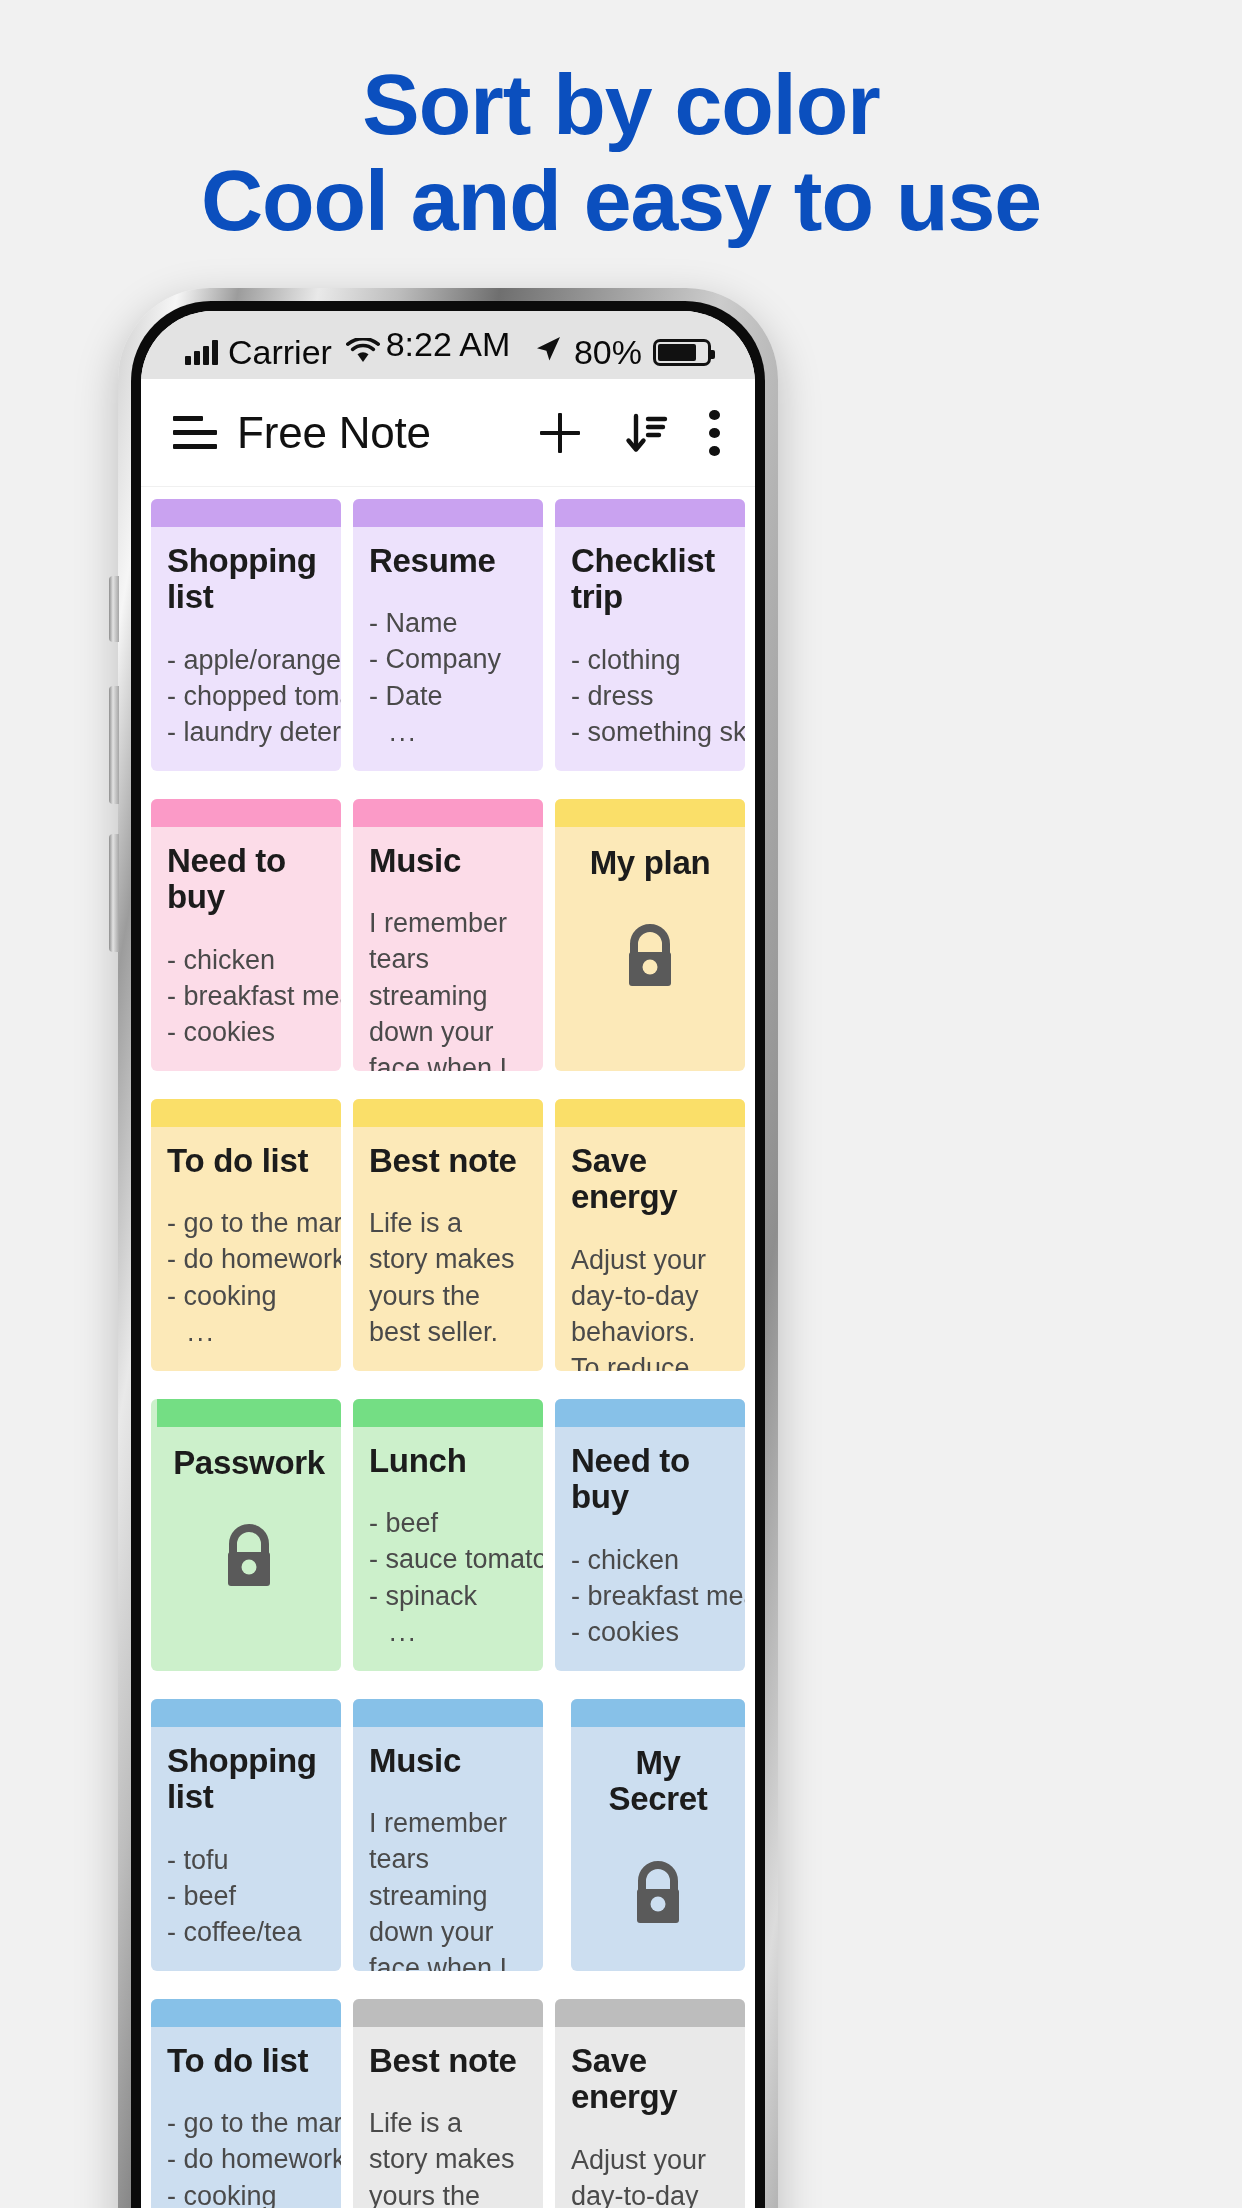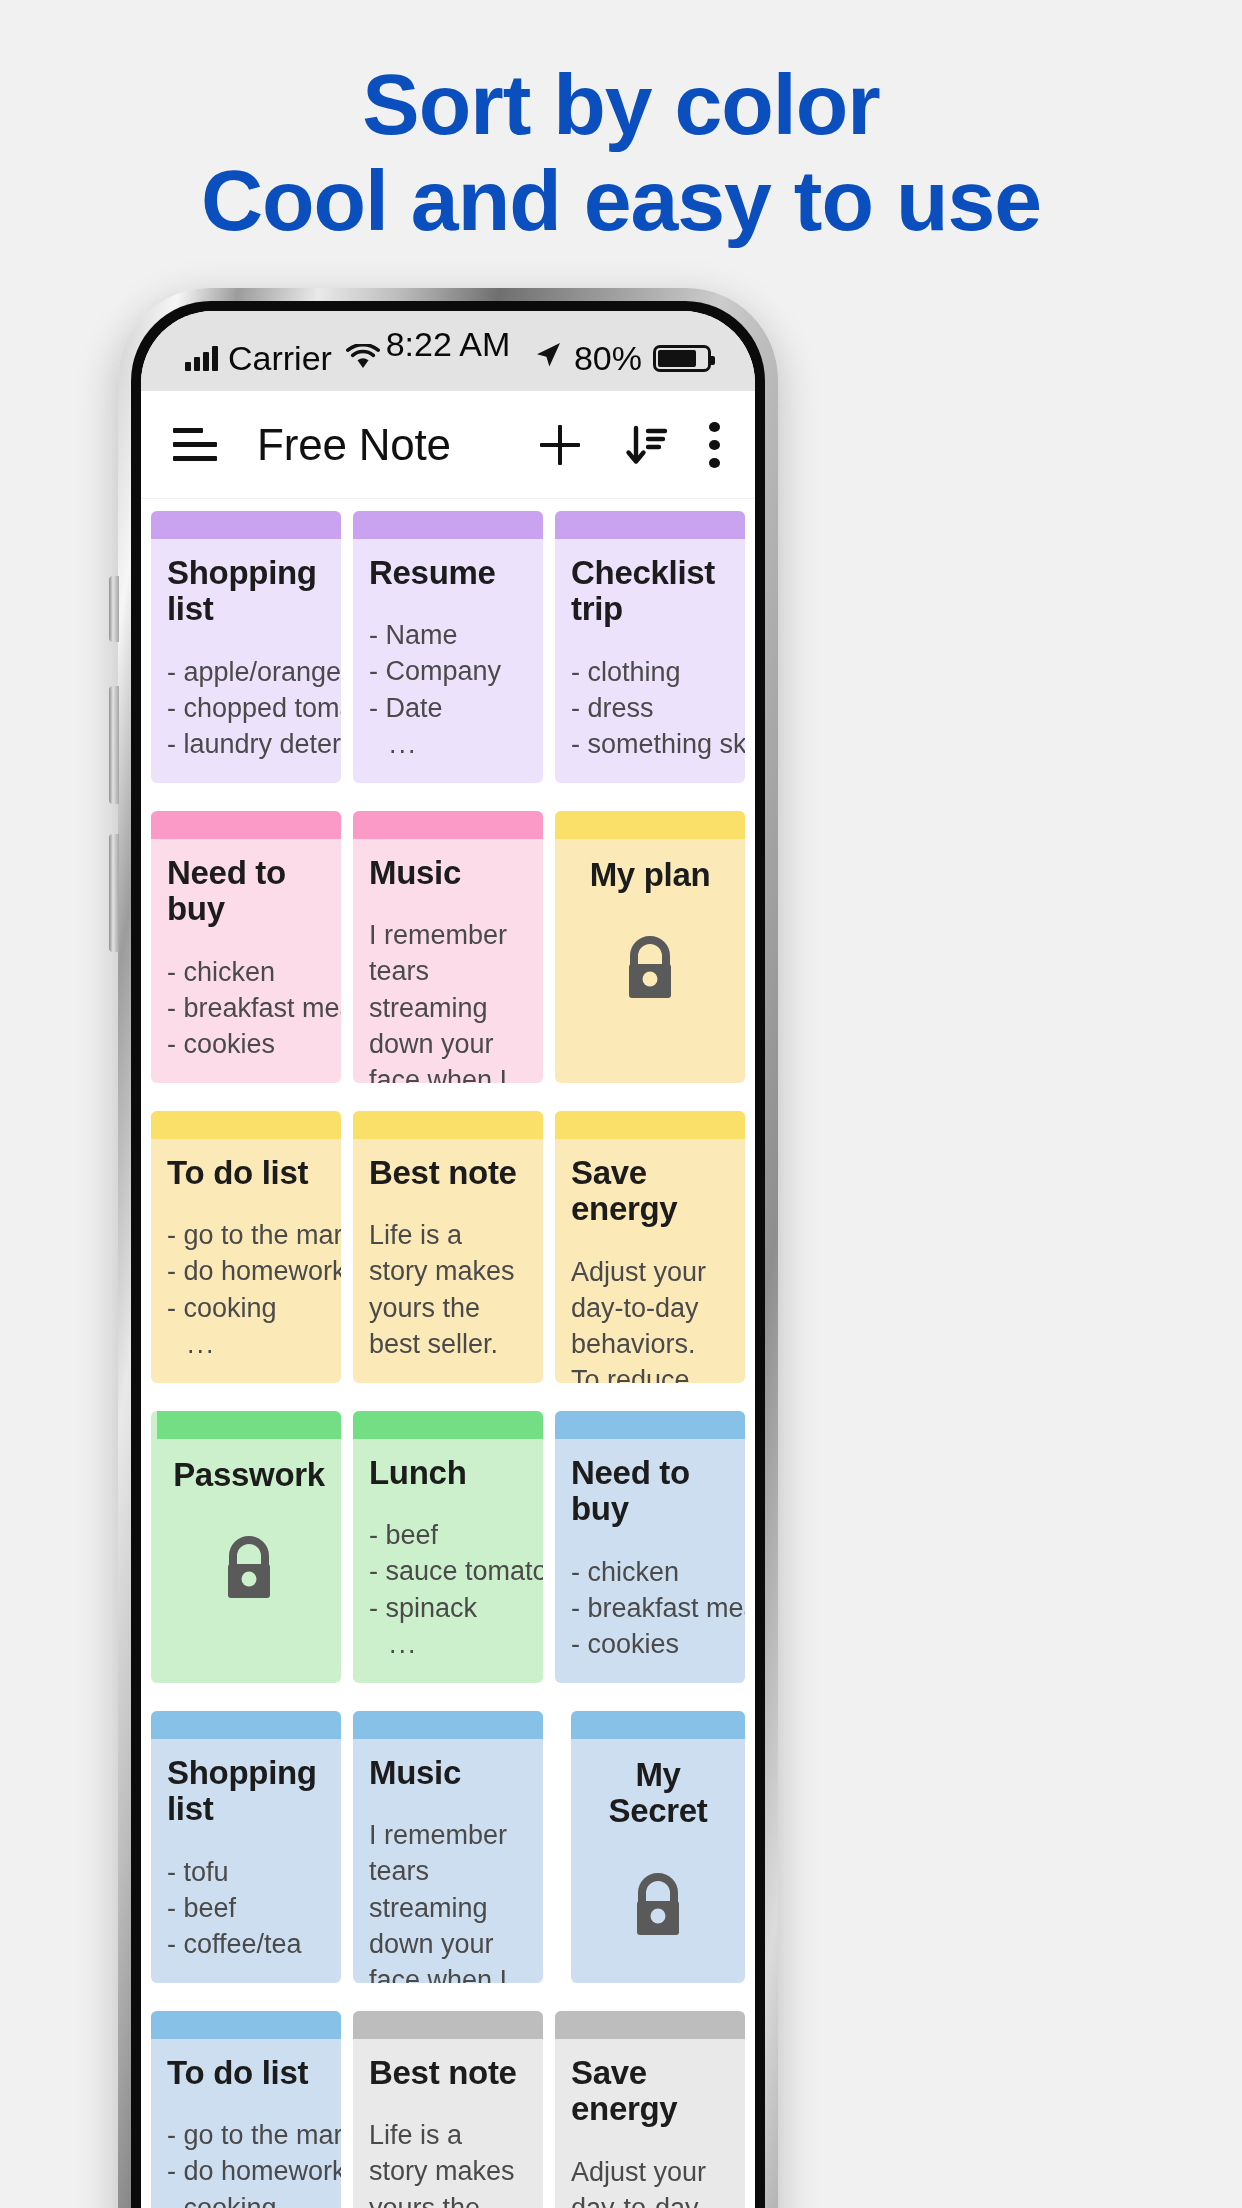--- a/index.html
+++ b/index.html
@@ -73,21 +73,21 @@
     width: 10px;
     border-radius: 4px 0 0 4px;
     background: linear-gradient(90deg, #8e8e8e, #e2e2e2 40%, #a5a5a5);
   }
   .side-btn.mute  { top: 288px; height: 66px; }
   .side-btn.volup { top: 398px; height: 118px; }
   .side-btn.voldn { top: 546px; height: 118px; }
 
   
   .statusbar {
-    height: 80px;
+    height: 68px;
     background: #E3E3E3;
     display: flex;
     align-items: center;
     padding: 14px 44px 0 44px;
     font-size: 34px;
     color: #0a0a0a;
     position: relative;
   }
   .sb-left  { display: flex; align-items: center; gap: 10px; }
   .sb-center{ position: absolute; left: 0; right: 0; top: 14px; text-align: center;
@@ -121,21 +121,21 @@
     padding: 0 34px 0 32px;
     border-bottom: 1px solid #f0f0f0;
   }
   .hamburger { width: 44px; display: flex; flex-direction: column; gap: 9px; align-items: flex-start; cursor: pointer; }
   .hamburger b { display: block; height: 5px; background: #111; border-radius: 1px; }
   .hamburger b:nth-child(1){ width: 30px; }
   .hamburger b:nth-child(2){ width: 44px; }
   .hamburger b:nth-child(3){ width: 44px; }
 
   .app-title {
-    margin-left: 40px;
+    margin-left: 20px;
     font-size: 44px;
     color: #111;
     font-weight: normal;
     letter-spacing: -0.2px;
   }
   .appbar-actions { margin-left: auto; display: flex; align-items: center; gap: 40px; }
   .ico { width: 46px; height: 46px; position: relative; cursor: pointer; }
 
   
   .ico.plus::before, .ico.plus::after {

